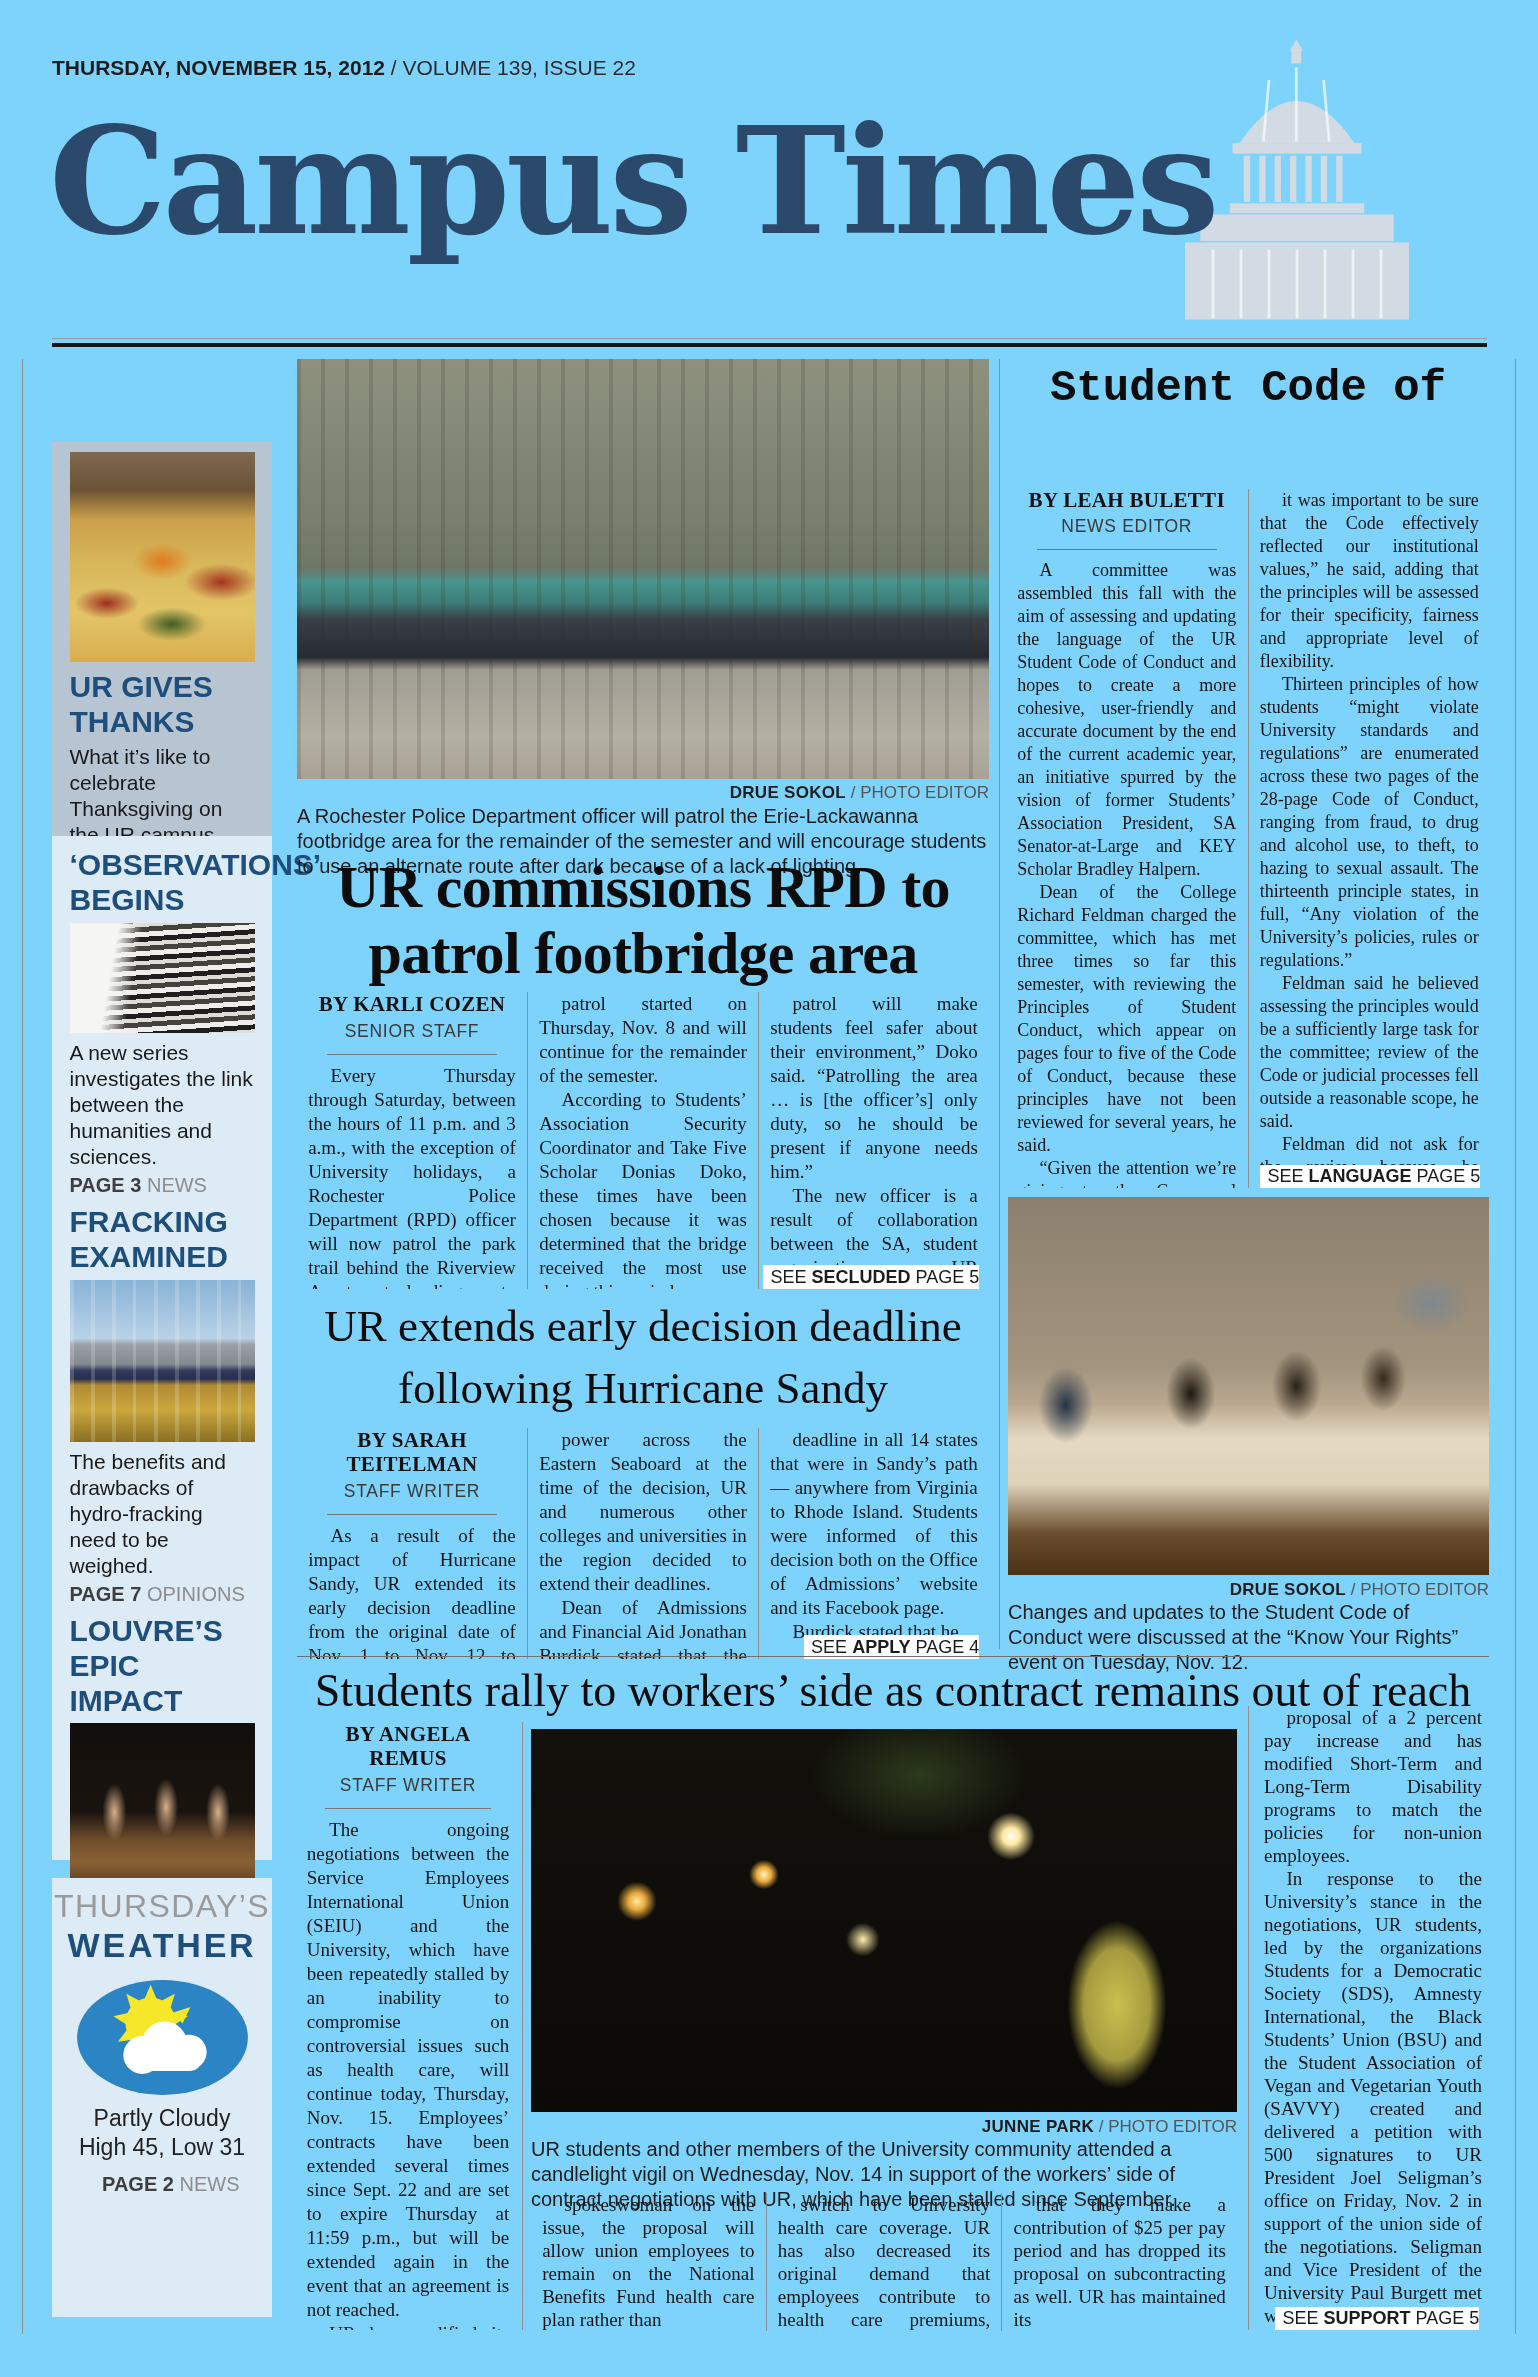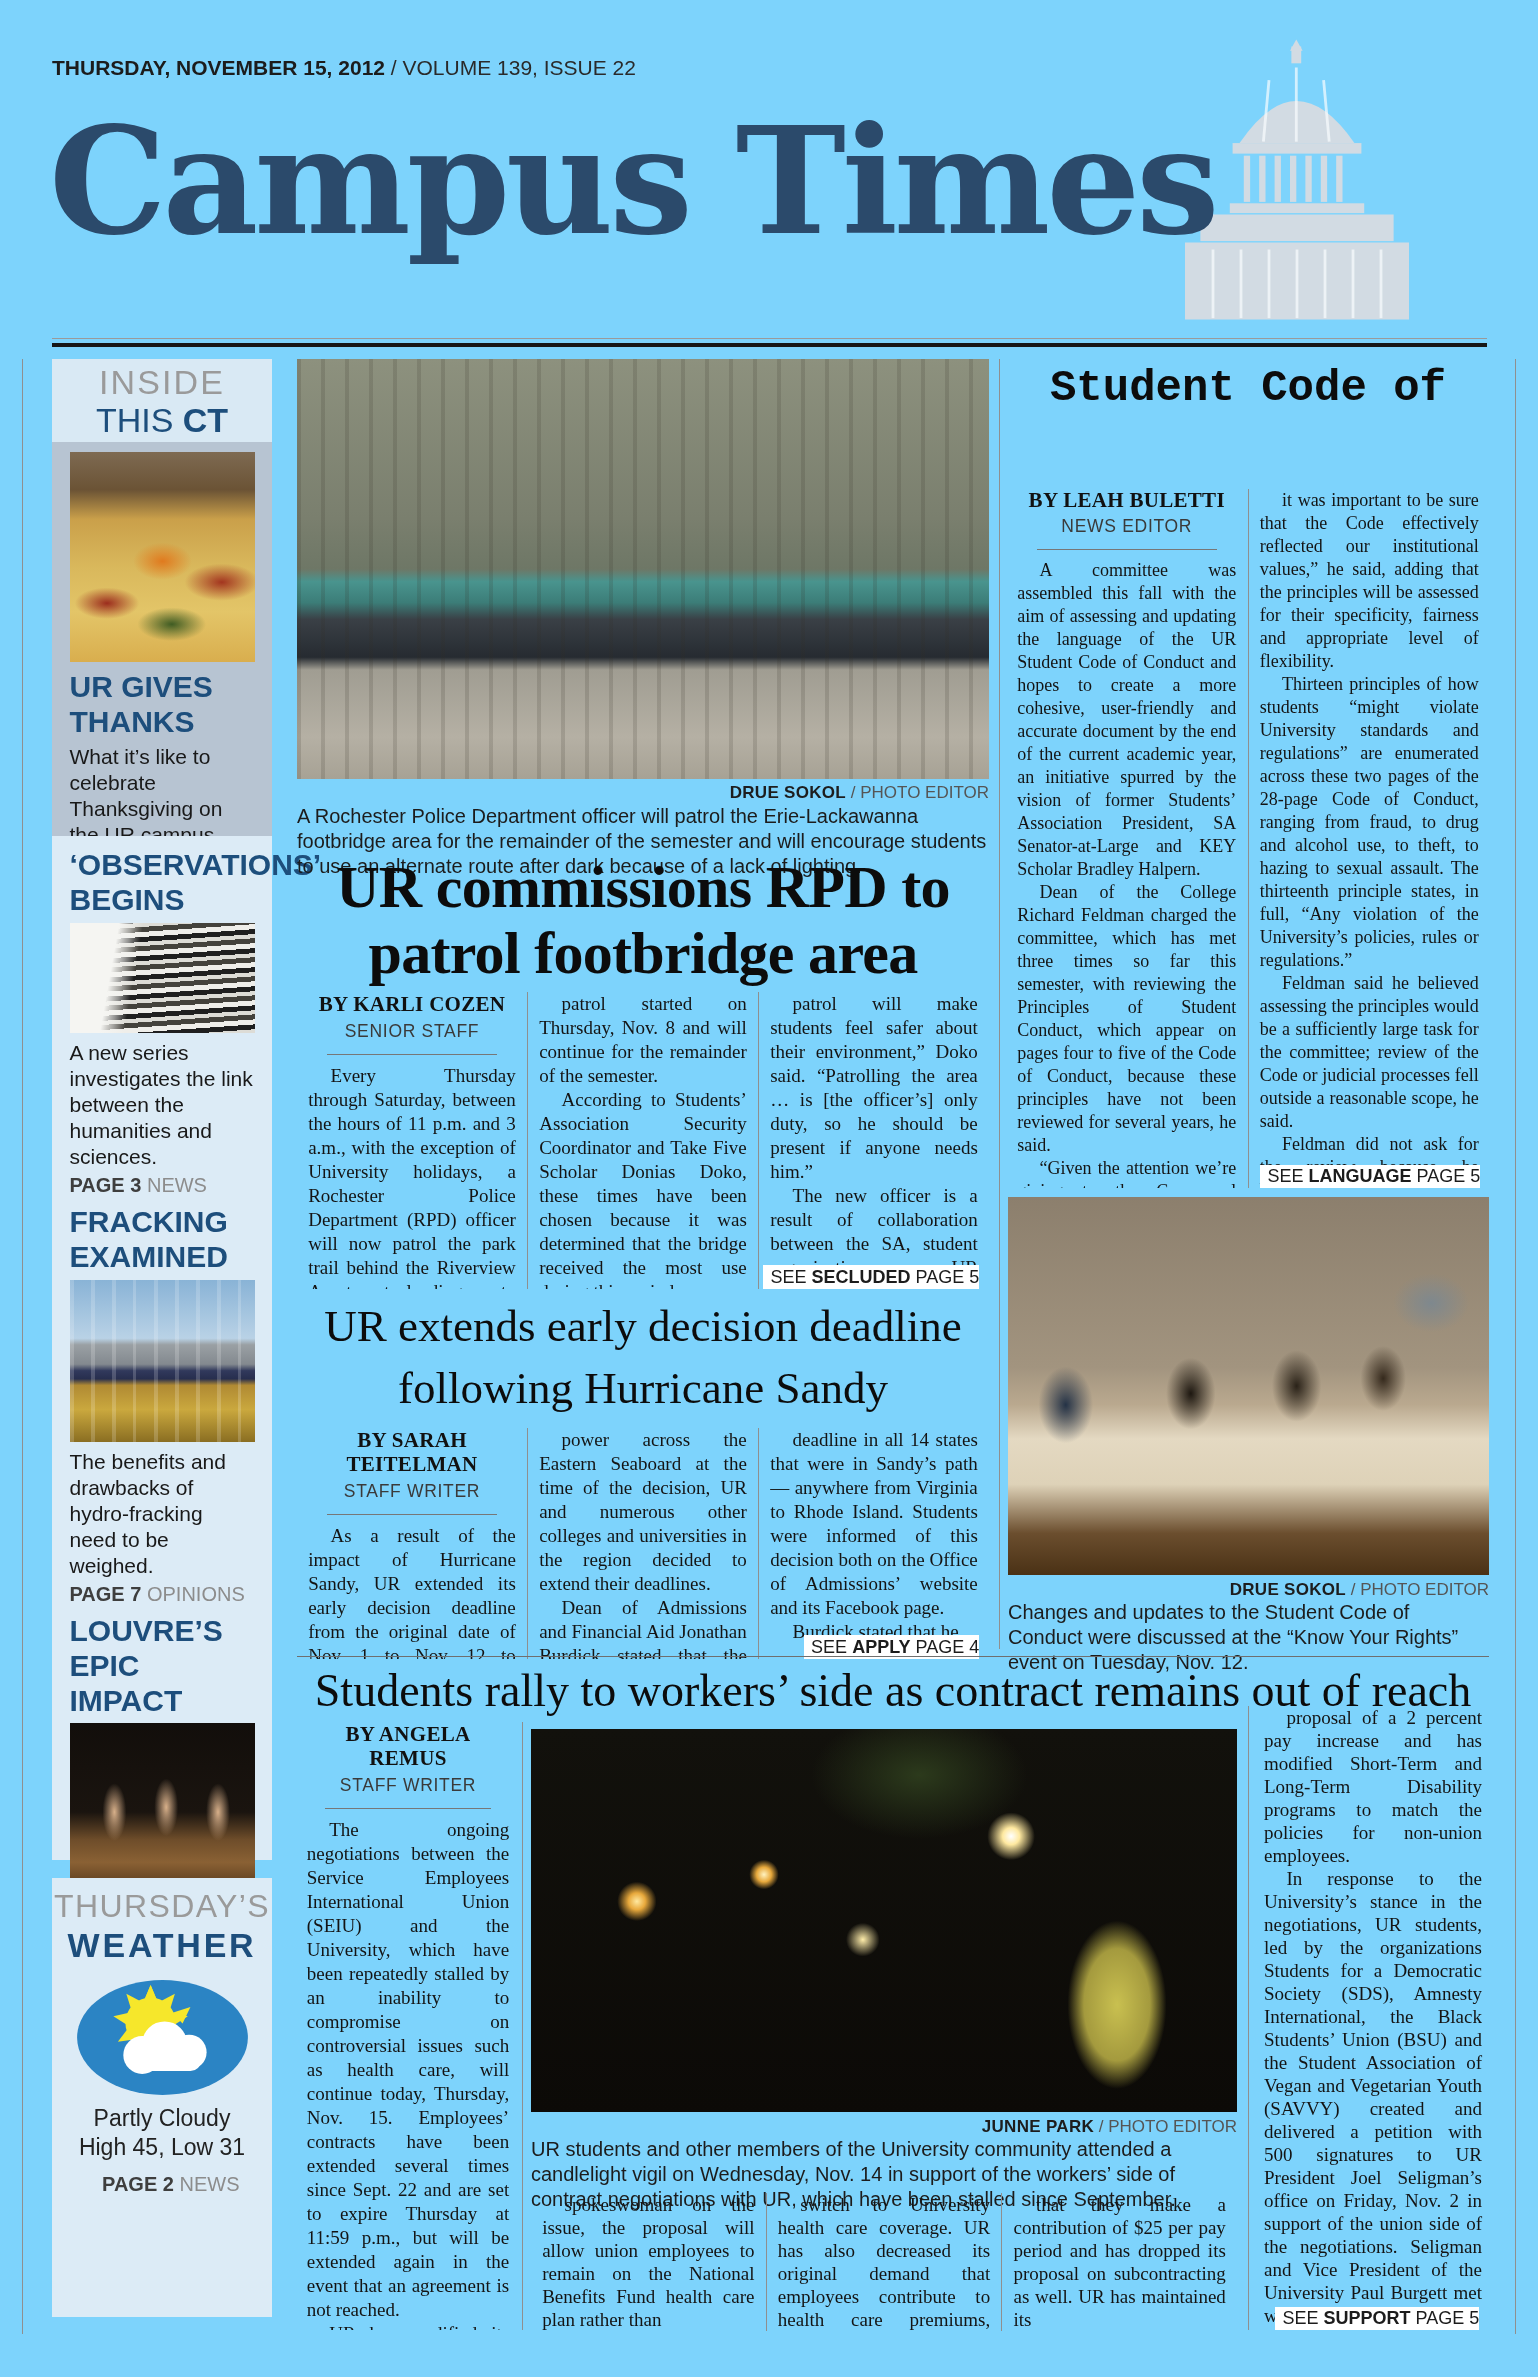--- a/index.html
+++ b/index.html
@@ -171,24 +171,20 @@
   </svg>
 
   <div class="abs masthead-title">Campus Times</div>
   <div class="abs top-rule-thin"></div>
   <div class="abs top-rule"></div>
 
   <div class="abs vrule" style="left:22.4px;top:359px;height:1975px;"></div>
   <div class="abs vrule" style="left:1515px;top:359px;height:1975px;"></div>
 
   <div class="abs sidebar">
-    <div class="sb-header">
-      <div class="sb-h1">INSIDE</div>
-      <div class="sb-h2"><span>THIS </span><b>CT</b></div>
-    </div>
 
     <div class="sb-band1">
       <div class="sb-photo ph-thanksgiving"></div>
       <div class="sb-item-title">UR GIVES THANKS</div>
       <div class="sb-item-desc">What it’s like to celebrate Thanksgiving on the UR campus.</div>
       <div class="sb-page"><b>PAGE 9</b> <span>FEATURES</span></div>
     </div>
 
     <div class="sb-band2">
       <div>

